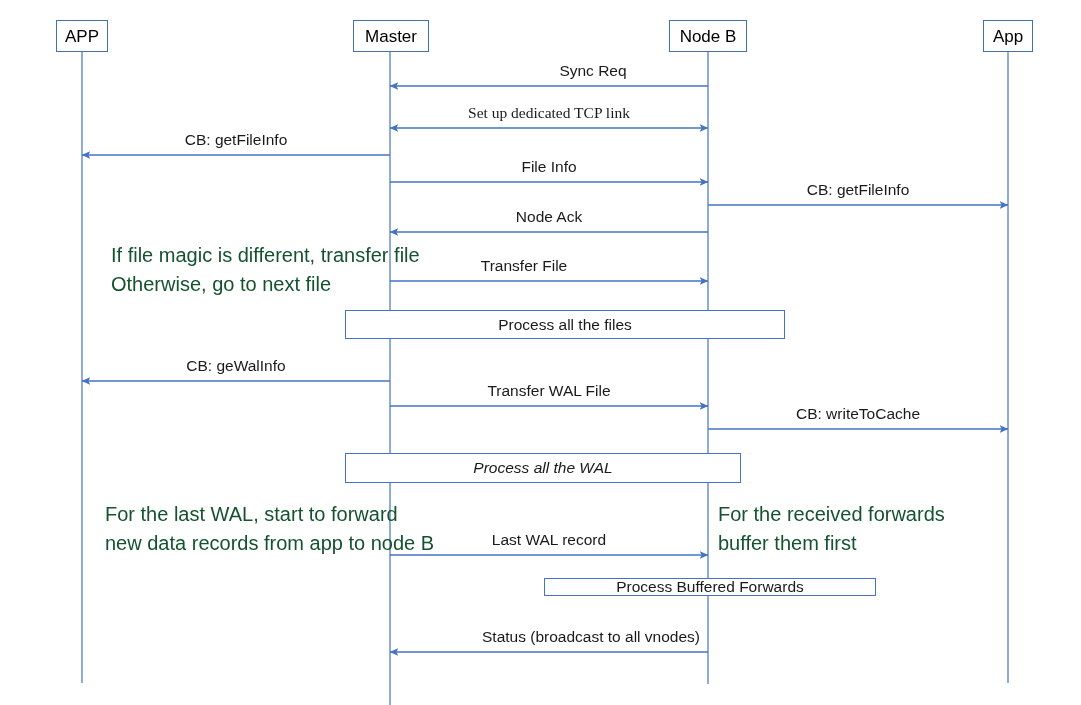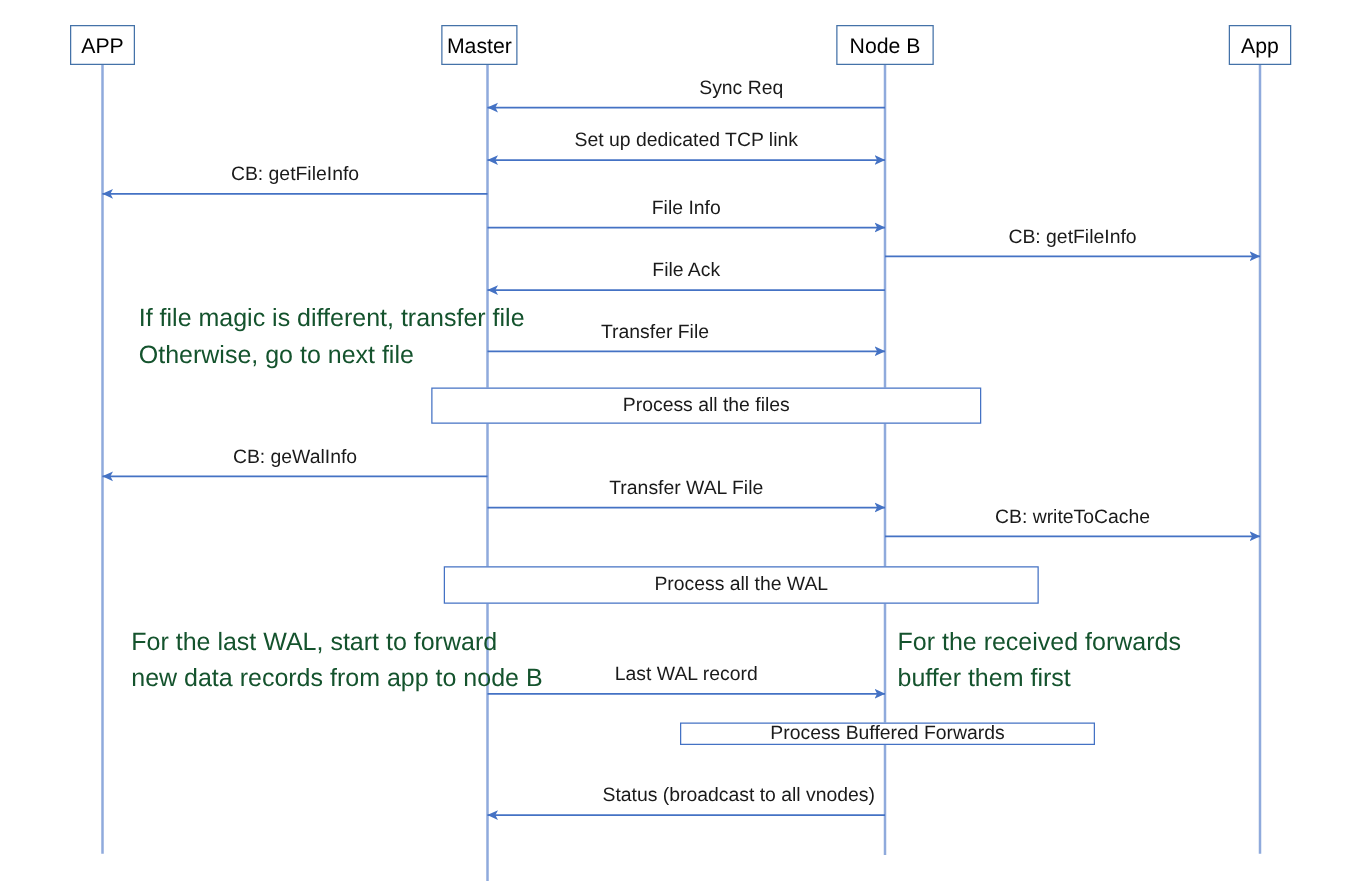--- a/index.html
+++ b/index.html
@@ -97,50 +97,50 @@
         <line x1="708" y1="429" x2="1008" y2="429" stroke="#4472C4" stroke-width="1.4" marker-end="url(#arrowEnd)"></line>
         <line x1="390" y1="555" x2="708" y2="555" stroke="#4472C4" stroke-width="1.4" marker-end="url(#arrowEnd)"></line>
         <line x1="390" y1="652" x2="708" y2="652" stroke="#4472C4" stroke-width="1.4" marker-start="url(#arrowStart)"></line>
       </g>
   </svg>
 
   <div id="lifeline-heads">
       <div class="lifeline-head" style="left: 56px; top: 20px; width: 52px; height: 32px;">
         <span>APP</span>
       </div>
-      <div class="lifeline-head" style="left: 353px; top: 20px; width: 61px; height: 32px;">
+      <div class="lifeline-head" style="left: 353px; top: 20px; width: 76px; height: 32px;">
         <span>Master</span>
       </div>
       <div class="lifeline-head" style="left: 669px; top: 20px; width: 78px; height: 32px;">
         <span>Node B</span>
       </div>
       <div class="lifeline-head" style="left: 983px; top: 20px; width: 50px; height: 32px;">
         <span>App</span>
       </div>
     </div>
 
   <div id="activation-boxes">
       <div class="activation" style="left: 345px; top: 310px; width: 440px; height: 29px;">
         <span>Process all the files</span>
       </div>
-      <div class="activation" style="left: 355px; top: 453px; width: 476px; height: 30px;">
+      <div class="activation" style="left: 345px; top: 453px; width: 396px; height: 30px; font-style: italic;">
         <span>Process all the WAL</span>
       </div>
       <div class="activation" style="left: 544px; top: 578px; width: 332px; height: 18px;">
         <span>Process Buffered Forwards</span>
       </div>
     </div>
 
   <div id="message-labels">
       <div class="msg-label" style="left: 390px; width: 318px; top: 62px; margin-left: 44px;">Sync Req</div>
-      <div class="msg-label" style="left: 390px; width: 318px; top: 104px;">Set up dedicated TCP link</div>
+      <div class="msg-label" style="left: 390px; width: 318px; top: 104px; font-family: Liberation Serif, serif;">Set up dedicated TCP link</div>
       <div class="msg-label" style="left: 82px; width: 308px; top: 131px;">CB: getFileInfo</div>
       <div class="msg-label" style="left: 390px; width: 318px; top: 158px;">File Info</div>
       <div class="msg-label" style="left: 708px; width: 300px; top: 181px;">CB: getFileInfo</div>
-      <div class="msg-label" style="left: 390px; width: 318px; top: 208px;">File Ack</div>
+      <div class="msg-label" style="left: 390px; width: 318px; top: 208px;">Node Ack</div>
       <div class="msg-label" style="left: 390px; width: 268px; top: 257px;">Transfer File</div>
       <div class="msg-label" style="left: 82px; width: 308px; top: 357px;">CB: geWalInfo</div>
       <div class="msg-label" style="left: 390px; width: 318px; top: 382px;">Transfer WAL File</div>
       <div class="msg-label" style="left: 708px; width: 300px; top: 405px;">CB: writeToCache</div>
       <div class="msg-label" style="left: 390px; width: 318px; top: 531px;">Last WAL record</div>
       <div class="msg-label" style="left: 390px; width: 318px; top: 628px; padding-left: 42px;">Status (broadcast to all vnodes)</div>
     </div>
 
   <div id="notes">
       <div class="note" style="left: 111px; top: 241px; text-align: left;">If file magic is different, transfer file

